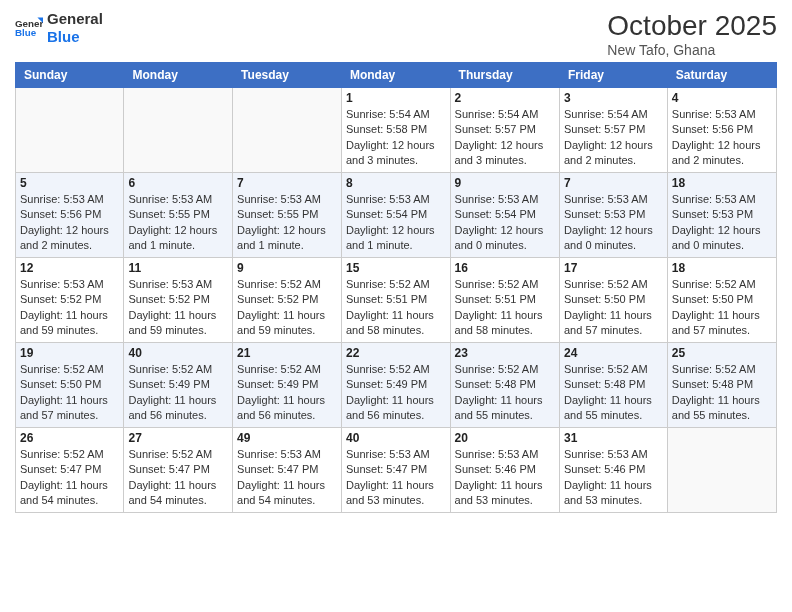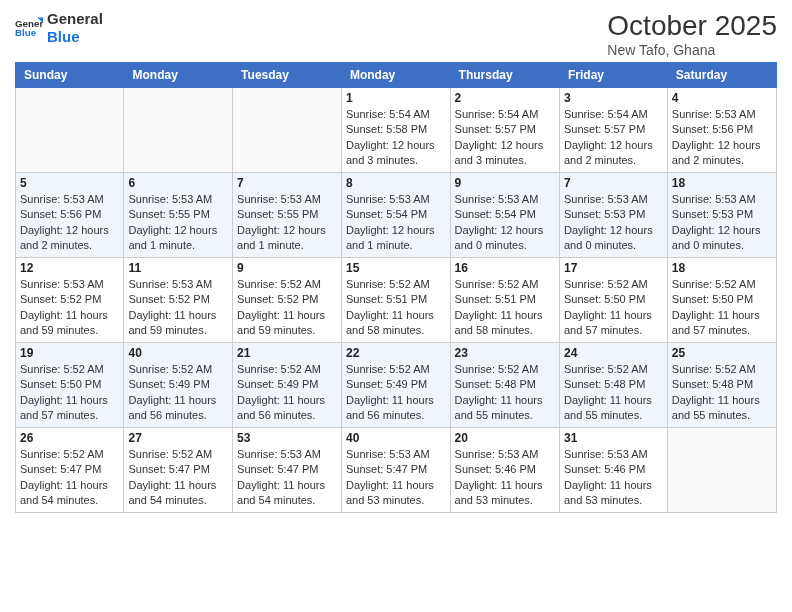--- a/index.html
+++ b/index.html
@@ -313,21 +313,21 @@
 and 54 minutes.</div>
           </td>
           <td>
             <div class="day-num">27</div>
             <div class="day-info" style="white-space: pre-line;">Sunrise: 5:52 AM
 Sunset: 5:47 PM
 Daylight: 11 hours
 and 54 minutes.</div>
           </td>
           <td>
-            <div class="day-num">53</div>
+            <div class="day-num">49</div>
             <div class="day-info" style="white-space: pre-line;">Sunrise: 5:53 AM
 Sunset: 5:47 PM
 Daylight: 11 hours
 and 54 minutes.</div>
           </td>
           <td>
             <div class="day-num">40</div>
             <div class="day-info" style="white-space: pre-line;">Sunrise: 5:53 AM
 Sunset: 5:47 PM
 Daylight: 11 hours

